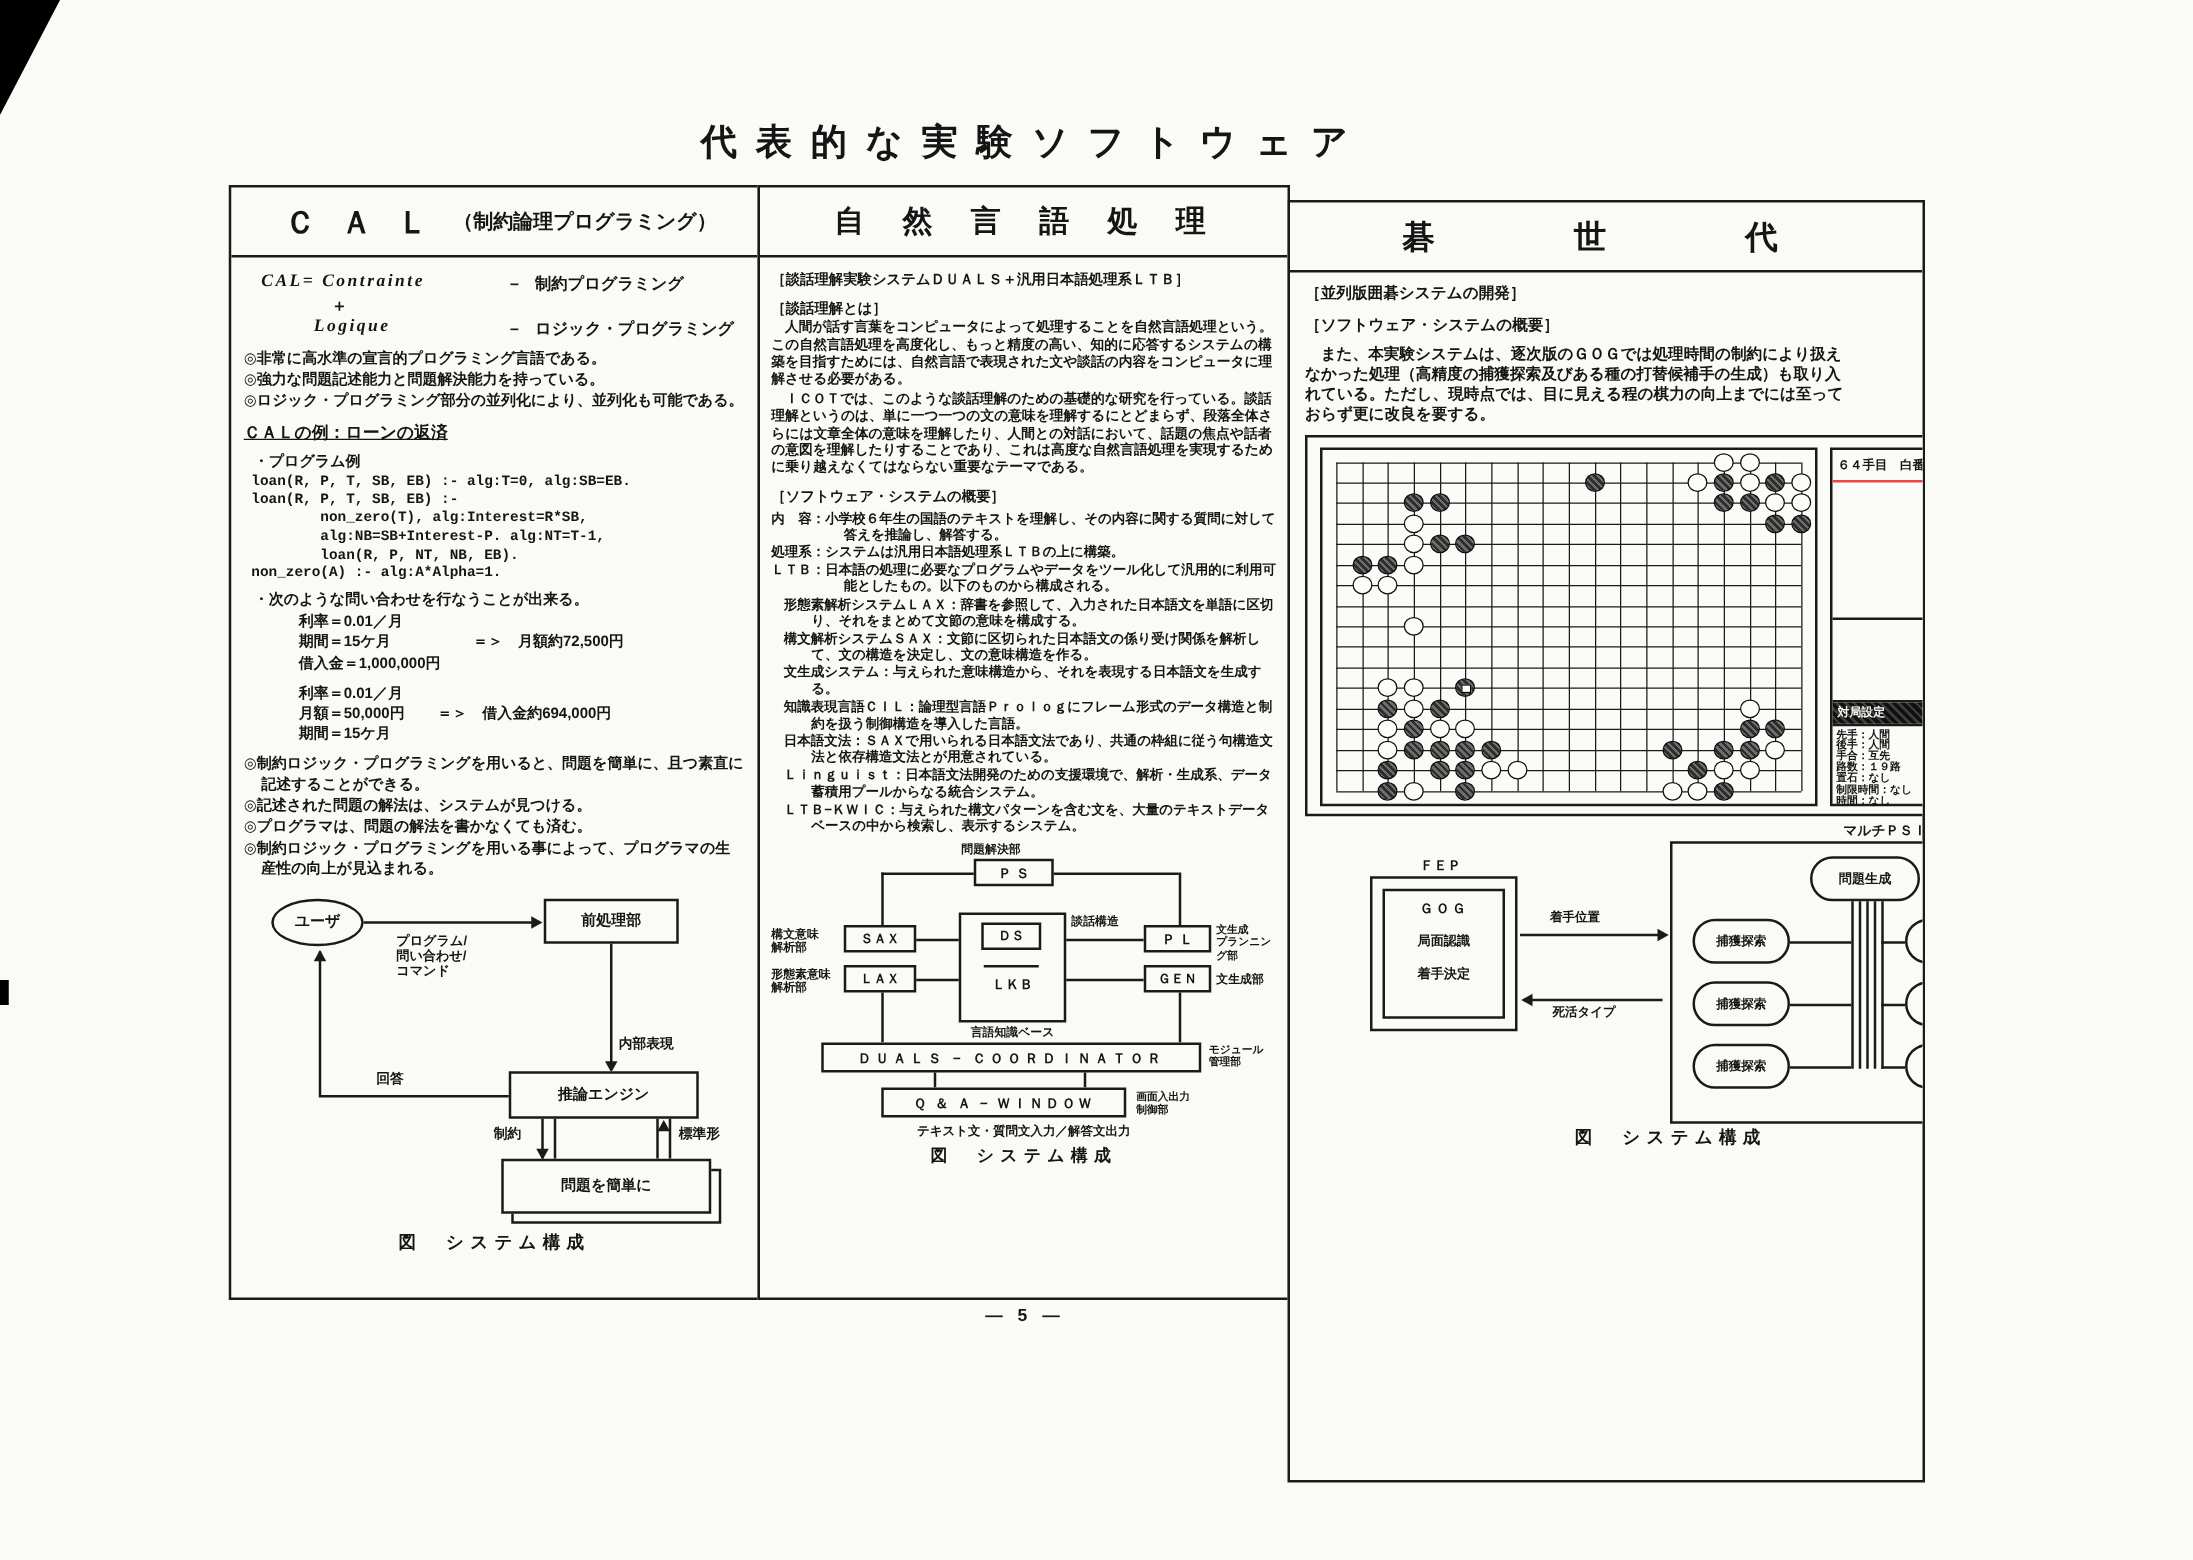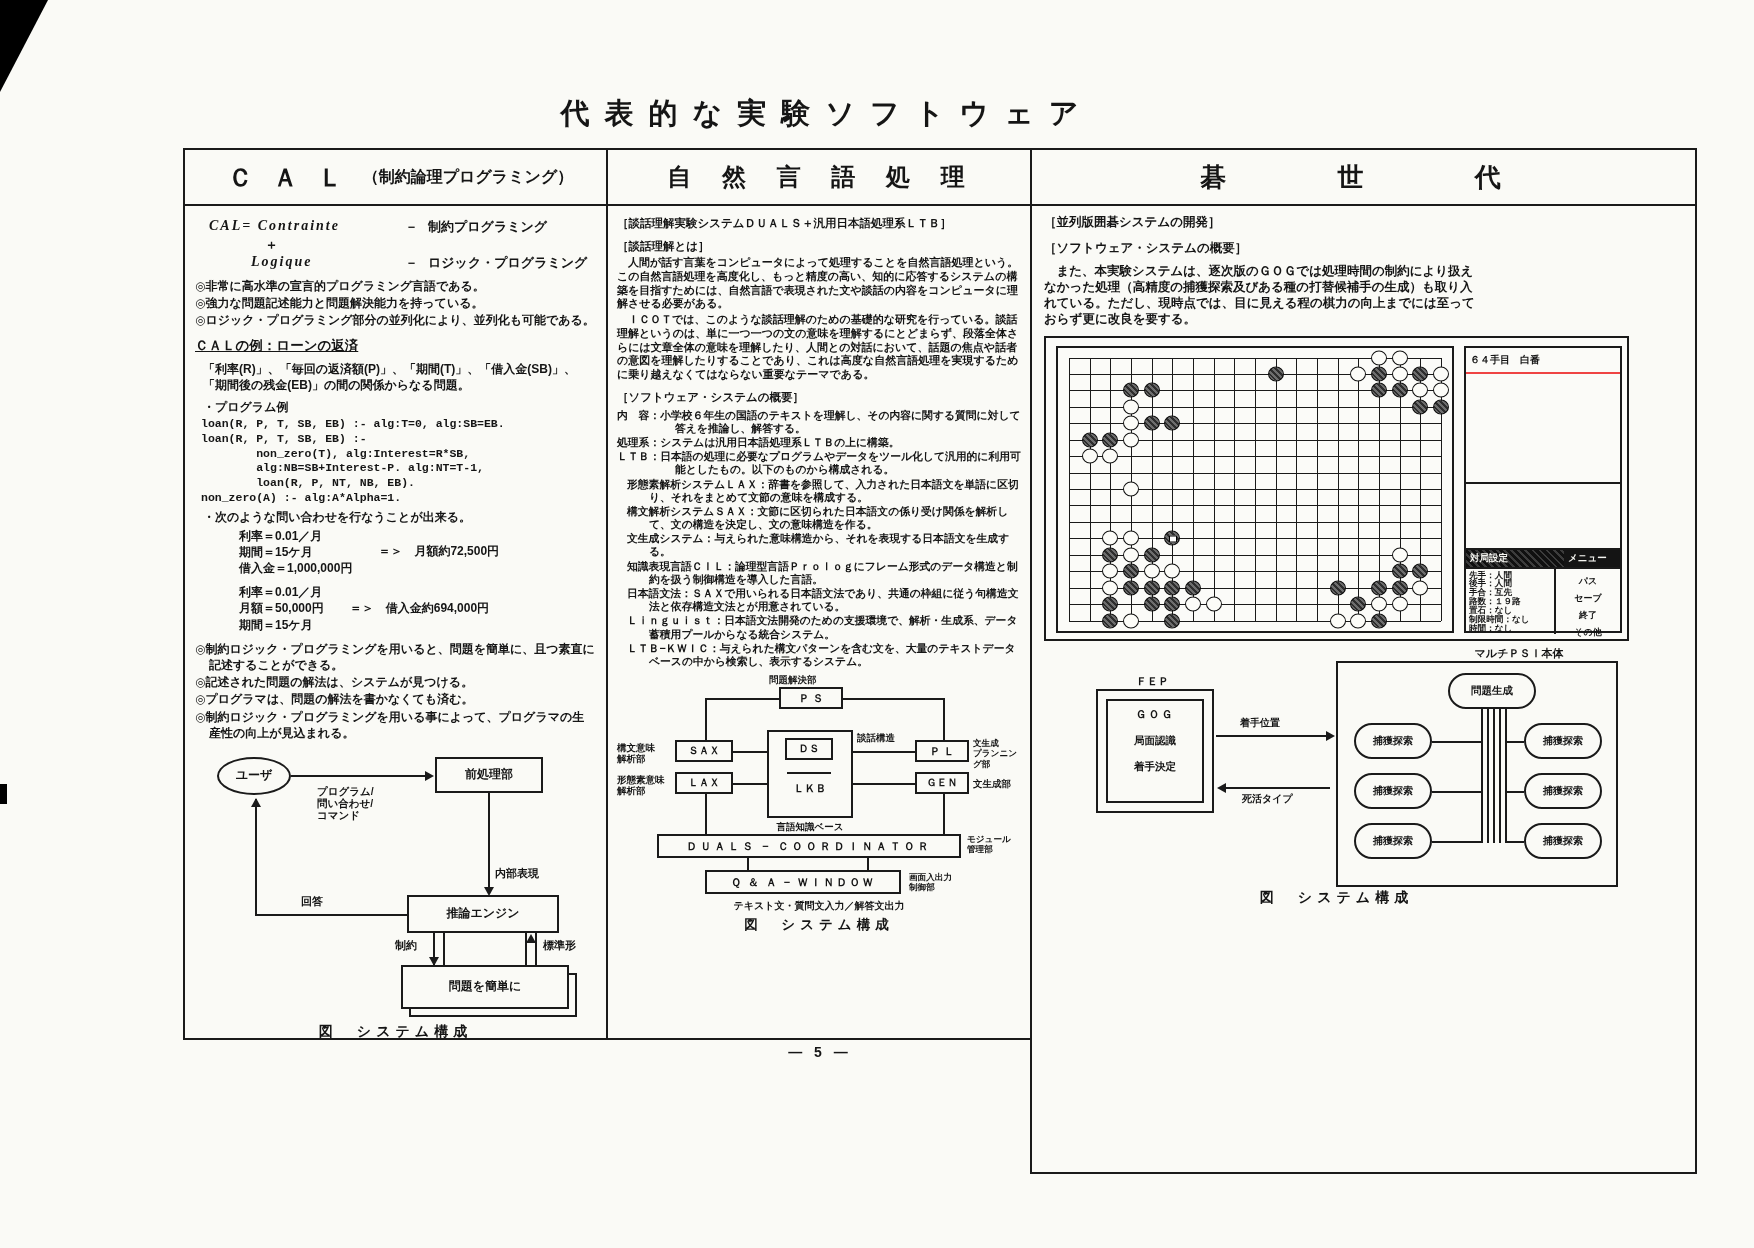--- a/index.html
+++ b/index.html
@@ -86,21 +86,20 @@
         <span>－</span>
         <span style="margin-left:10px">ロジック・プログラミング</span>
       </div>
     </div>
     <div class="c1-txt">
         <div class="cal-bullet">◎非常に高水準の宣言的プログラミング言語である。</div>
         <div class="cal-bullet">◎強力な問題記述能力と問題解決能力を持っている。</div>
         <div class="cal-bullet">◎ロジック・プログラミング部分の並列化により、並列化も可能である。</div>
       </div>
     <div class="ex-head">ＣＡＬの例：ローンの返済</div>
-    <div class="c1-txt" style="margin-left:8px">「利率(R)」、「毎回の返済額(P)」、「期間(T)」、「借入金(SB)」、「期間後の残金(EB)」の間の関係からなる問題。</div>
     <div class="c1-txt" style="margin:6px 0 0 8px">・プログラム例</div>
     <div class="code">
         <div class="code-line">loan(R, P, T, SB, EB) :- alg:T=0, alg:SB=EB.</div>
         <div class="code-line">loan(R, P, T, SB, EB) :-</div>
         <div class="code-line">        non_zero(T), alg:Interest=R*SB,</div>
         <div class="code-line">        alg:NB=SB+Interest-P. alg:NT=T-1,</div>
         <div class="code-line">        loan(R, P, NT, NB, EB).</div>
         <div class="code-line">non_zero(A) :- alg:A*Alpha=1.</div>
       </div>
     <div class="c1-txt" style="margin:4px 0 2px 8px">・次のような問い合わせを行なうことが出来る。</div>
@@ -244,21 +243,21 @@
           <span>Ｑ ＆ Ａ − ＷＩＮＤＯＷ</span>
         </div>
       <div class="sm-label" style="left:292px;top:198px;width:54px;font-size:8.6px">画面入出力
 制御部</div>
       <div class="sm-label" style="left:0;top:226px;width:100%;text-align:center;font-size:10px">テキスト文・質問文入力／解答文出力</div>
       <div class="fig-cap" style="position:absolute;left:0;top:242px;width:100%;font-size:13.5px">図　システム構成</div>
     </div>
   </div>
 </div>
 
-<div class="col" style="left:1030px;top:148px;width:667px;height:1026px">
+<div class="col" style="left:1030px;top:160px;width:510px;height:1026px">
   <div class="col-header">
     <span style="font-size:26px;letter-spacing:52px;margin-left:26px">碁 世 代</span>
   </div>
   <div class="body-pad" style="padding:8px 12px">
     <div class="c3-txt" style="margin-bottom:6px">［並列版囲碁システムの開発］</div>
     <div class="c3-txt" style="margin:10px 0 6px 0">［ソフトウェア・システムの概要］</div>
     <div class="c3-txt" style="margin-top:4px">　また、本実験システムは、逐次版のＧＯＧでは処理時間の制約により扱えなかった処理（高精度の捕獲探索及びある種の打替候補手の生成）も取り入れている。ただし、現時点では、目に見える程の棋力の向上までには至っておらず更に改良を要する。</div>
 
     <div class="go-fig">
       <div style="position:absolute;left:10px;top:8px;width:398px;height:287px;border:2px solid #1a1a1a;box-sizing:border-box">

